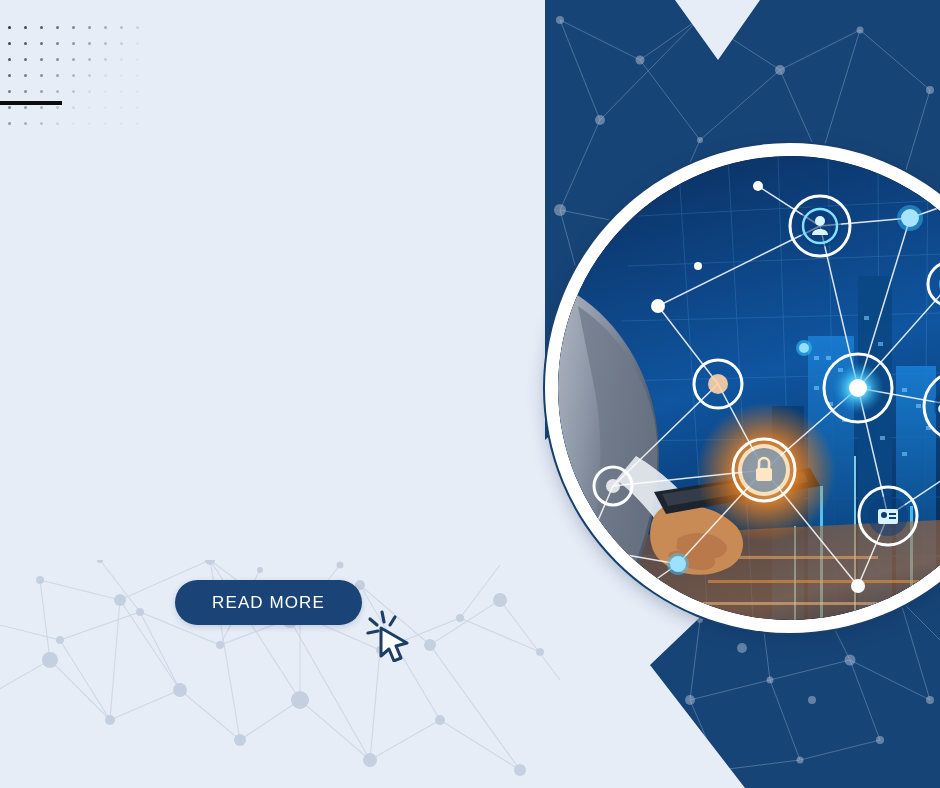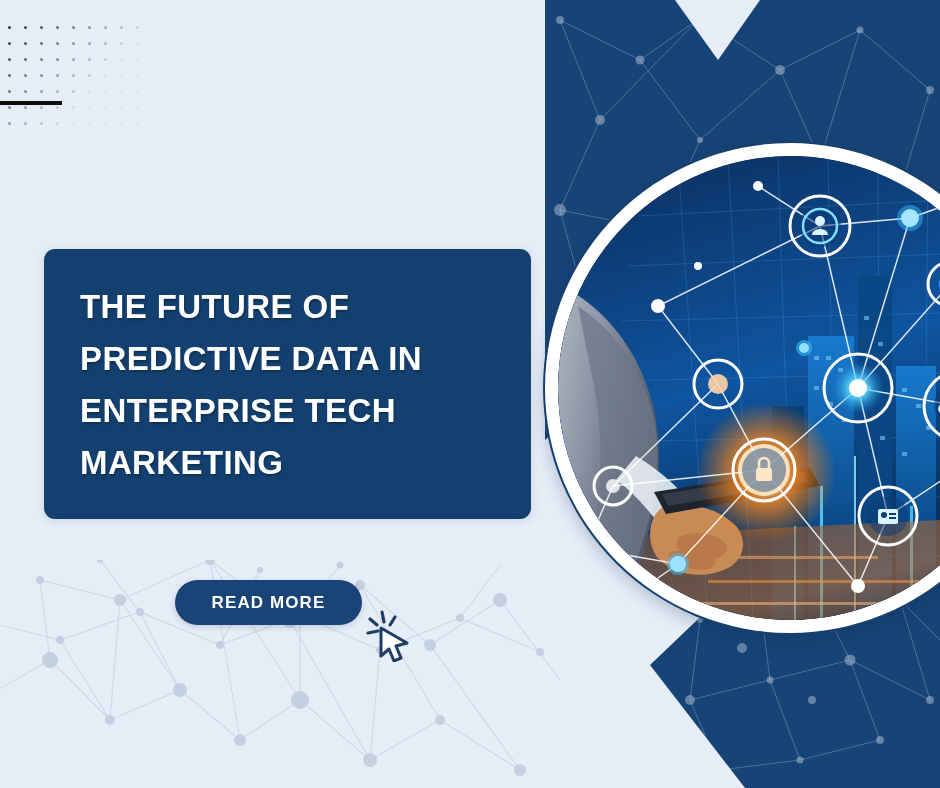--- a/index.html
+++ b/index.html
@@ -29,21 +29,21 @@
     position:absolute;left:36px;top:32px;width:420px;
     color:#ffffff;font-size:33px;line-height:52px;font-weight:bold;
     letter-spacing:.4px;text-transform:uppercase;
     text-shadow:1px 2px 2px rgba(0,0,0,.25);
   }
 
   
   .read-more{
     position:absolute;left:175px;top:580px;width:187px;height:45px;
     background:#1a4377;border-radius:23px;border:none;
-    color:#fff;font-size:17px;font-weight:bold;letter-spacing:1.1px;
+    color:#fff;font-size:17px;font-weight:normal;letter-spacing:1.1px;
     font-family:"Liberation Sans", sans-serif;cursor:pointer;
     box-shadow:0 2px 6px rgba(20,50,90,.18);
     display:flex;align-items:center;justify-content:center;
   }
 
   .cursor-icon{position:absolute;left:366px;top:608px;width:46px;height:54px;}
 
   
   .circle-wrap{
     position:absolute;left:545px;top:143px;width:490px;height:490px;
@@ -453,23 +453,20 @@
               <circle cx="246" cy="192" r="8" opacity=".55"></circle>
               <circle cx="120" cy="408" r="11" opacity=".5"></circle>
               <circle cx="352" cy="62" r="13" opacity=".45"></circle>
             </g>
           </g>
         </g>
       </svg>
     </div>
   </div>
 
-  <div class="title-panel">
-    <div class="title-text">THE FUTURE OF PREDICTIVE DATA IN ENTERPRISE TECH MARKETING</div>
-  </div>
 
   <button class="read-more">READ MORE</button>
 
   <svg class="cursor-icon" viewBox="0 0 46 54">
     <g stroke="#1e3f63" stroke-width="3.2" stroke-linecap="round">
       <path d="M16,4 L18,14"></path>
       <path d="M4,11 L11,17"></path>
       <path d="M2,25 L12,23"></path>
       <path d="M29,9 L24,17"></path>
     </g>

